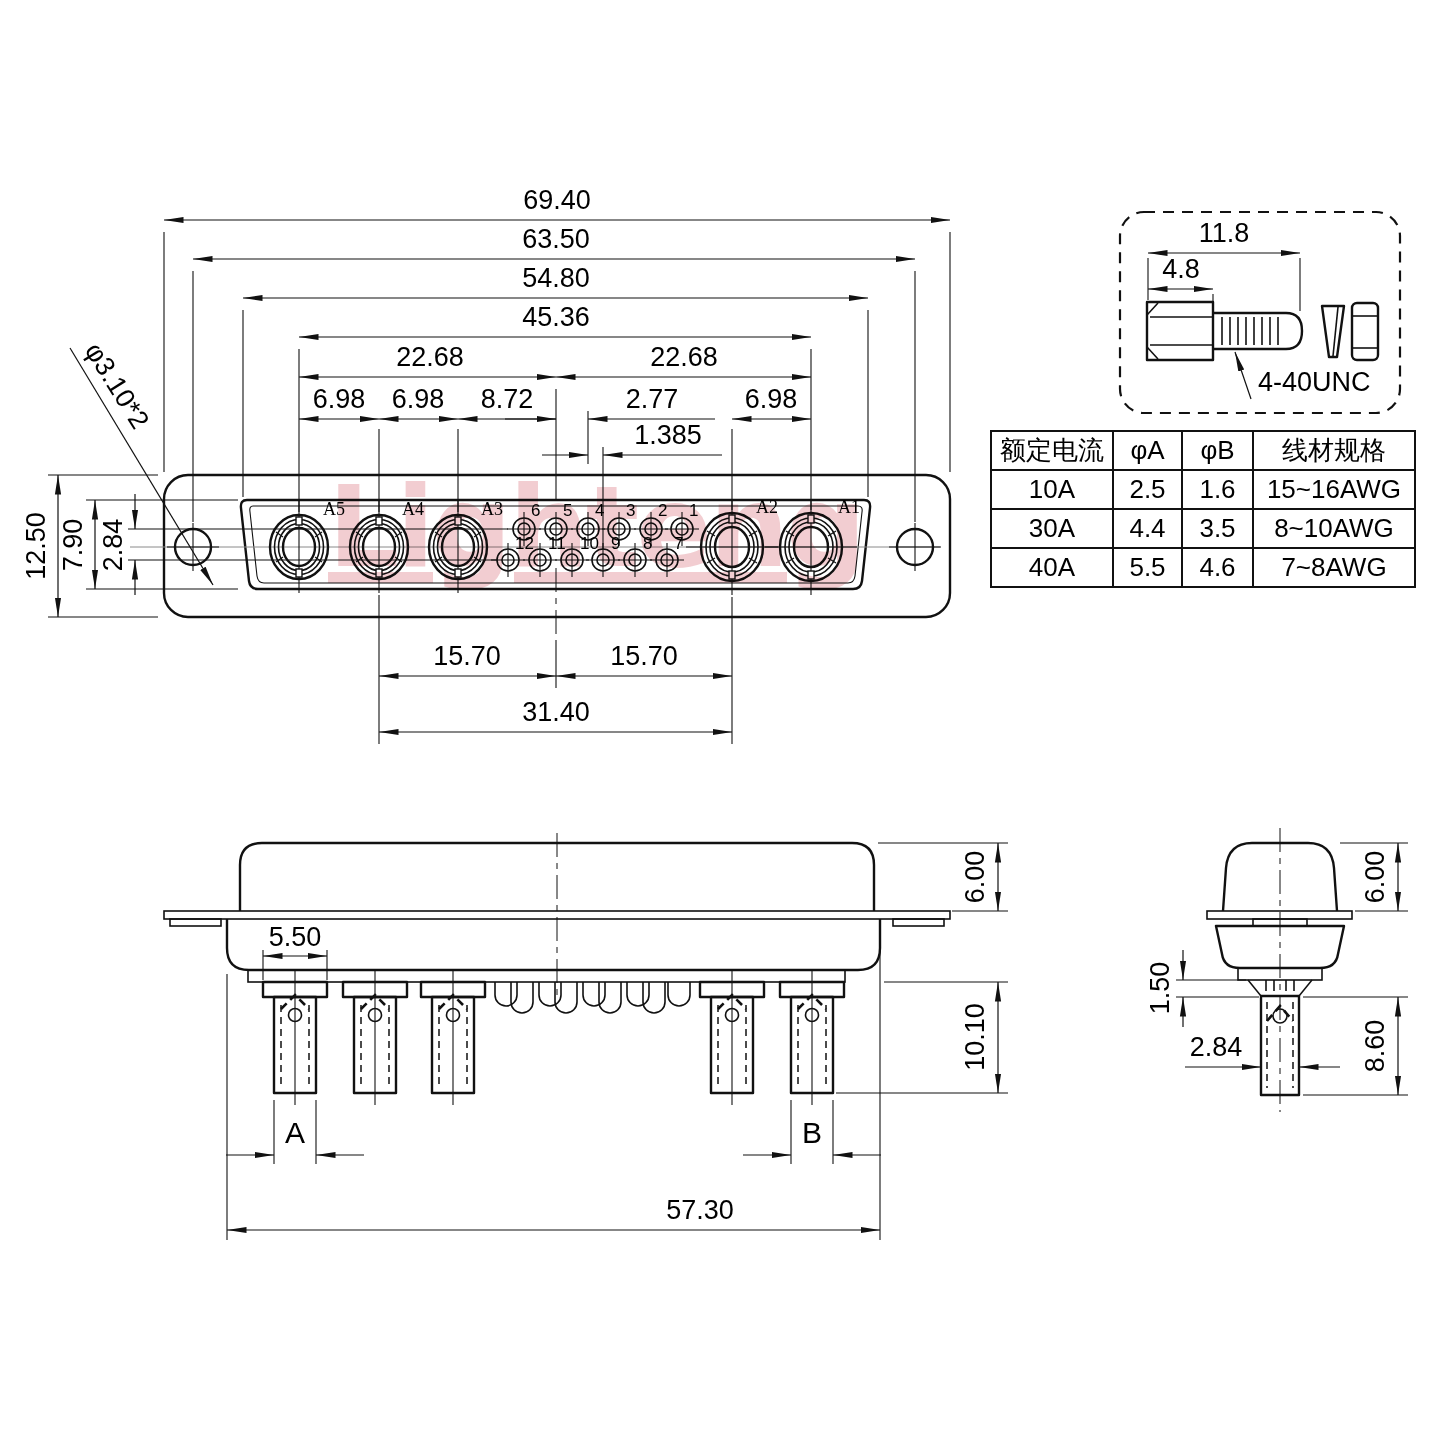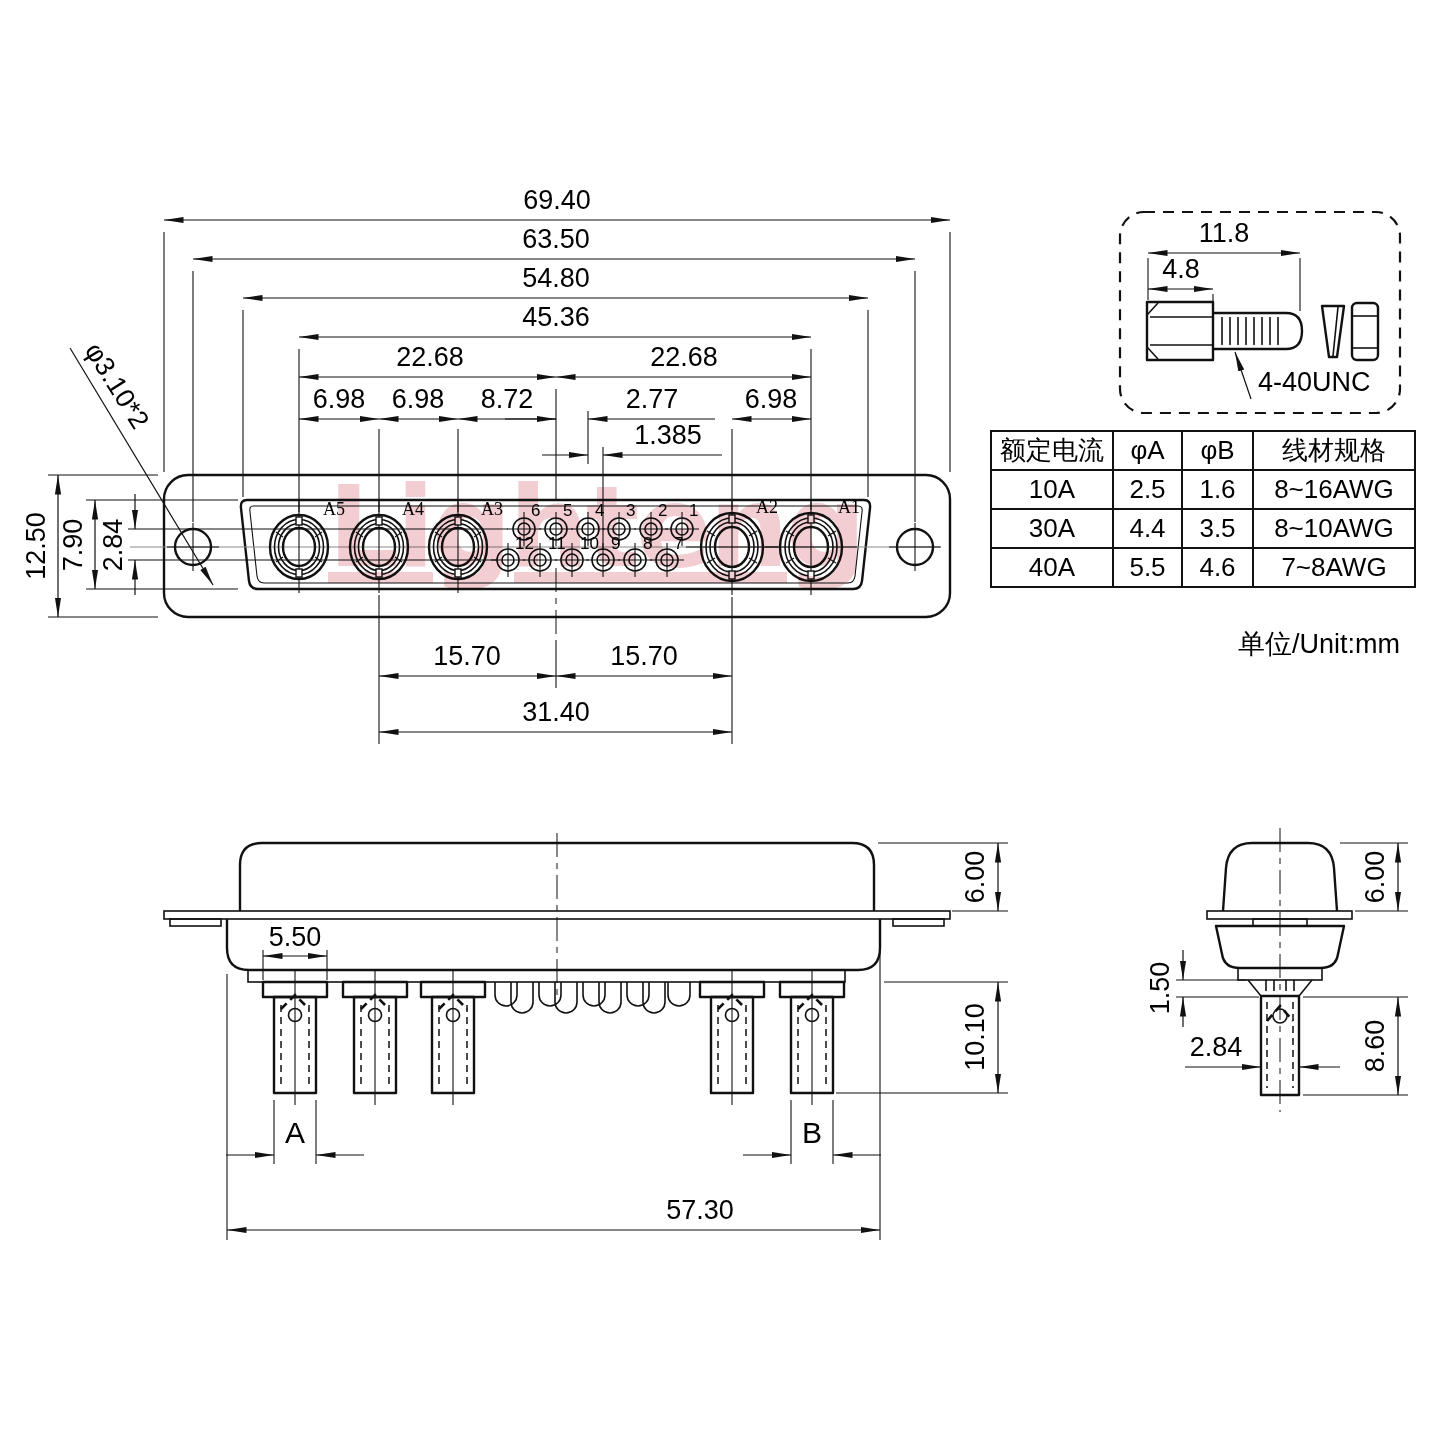--- a/index.html
+++ b/index.html
@@ -370,32 +370,31 @@
           <tr>
       <th style="width:118px">额定电流</th>
       <th style="width:65px">φA</th>
       <th style="width:67px">φB</th>
       <th style="width:158px">线材规格</th>
     </tr>
     <tr>
       <td>10A</td>
       <td>2.5</td>
       <td>1.6</td>
-      <td>8~16AWG</td>
+      <td>15~16AWG</td>
     </tr>
     <tr>
       <td>30A</td>
       <td>4.4</td>
       <td>3.5</td>
       <td>8~10AWG</td>
     </tr>
     <tr>
       <td>40A</td>
       <td>5.5</td>
       <td>4.6</td>
       <td>7~8AWG</td>
     </tr>
   </tbody>
       </table>
 </div>
-<div class="unit-note">单位/Unit:mm</div>
 
 </div>
 
 </body></html>

